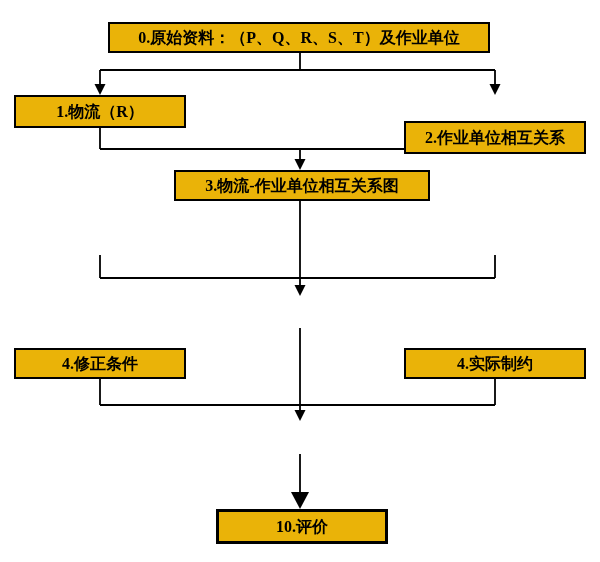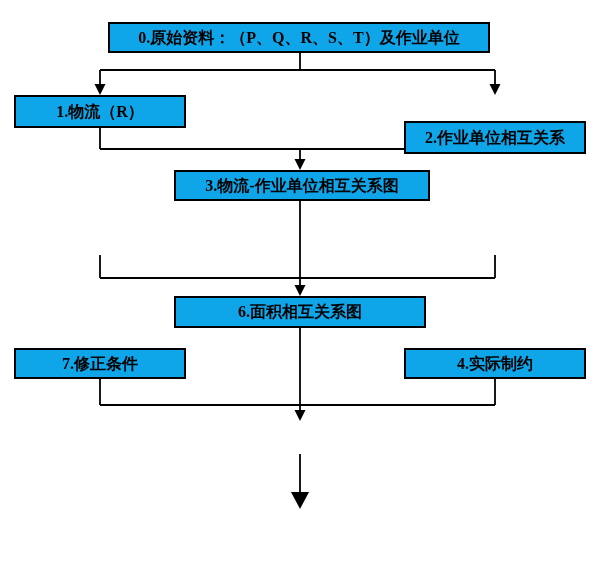--- a/index.html
+++ b/index.html
@@ -24,21 +24,21 @@
     stroke: #000000;
     stroke-width: 1.8;
   }
   .connector-layer polygon {
     fill: #000000;
   }
   .node {
     position: absolute;
     box-sizing: border-box;
     border: 2px solid #000000;
-    background: #0ea5e9;
+    background: #eab308;
     display: flex;
     align-items: center;
     justify-content: center;
     text-align: center;
     font-size: 16px;
     font-weight: bold;
     color: #000000;
     line-height: 1.1;
     white-space: nowrap;
   }
@@ -95,23 +95,23 @@
     </div>
   <div class="node node-1">
       <span>1.物流（R）</span>
     </div>
   <div class="node node-2">
       <span>2.作业单位相互关系</span>
     </div>
   <div class="node node-3">
       <span>3.物流-作业单位相互关系图</span>
     </div>
-  <div class="node node-6">
-      <span>6.面积相互关系图</span>
-    </div>
   <div class="node node-7">
-      <span>7.修正条件</span>
+      <span>4.修正条件</span>
     </div>
   <div class="node node-8">
       <span>4.实际制约</span>
+    </div>
+  <div class="node node-10">
+      <span>10.评价</span>
     </div>
 
 </div>
 
 </body></html>

